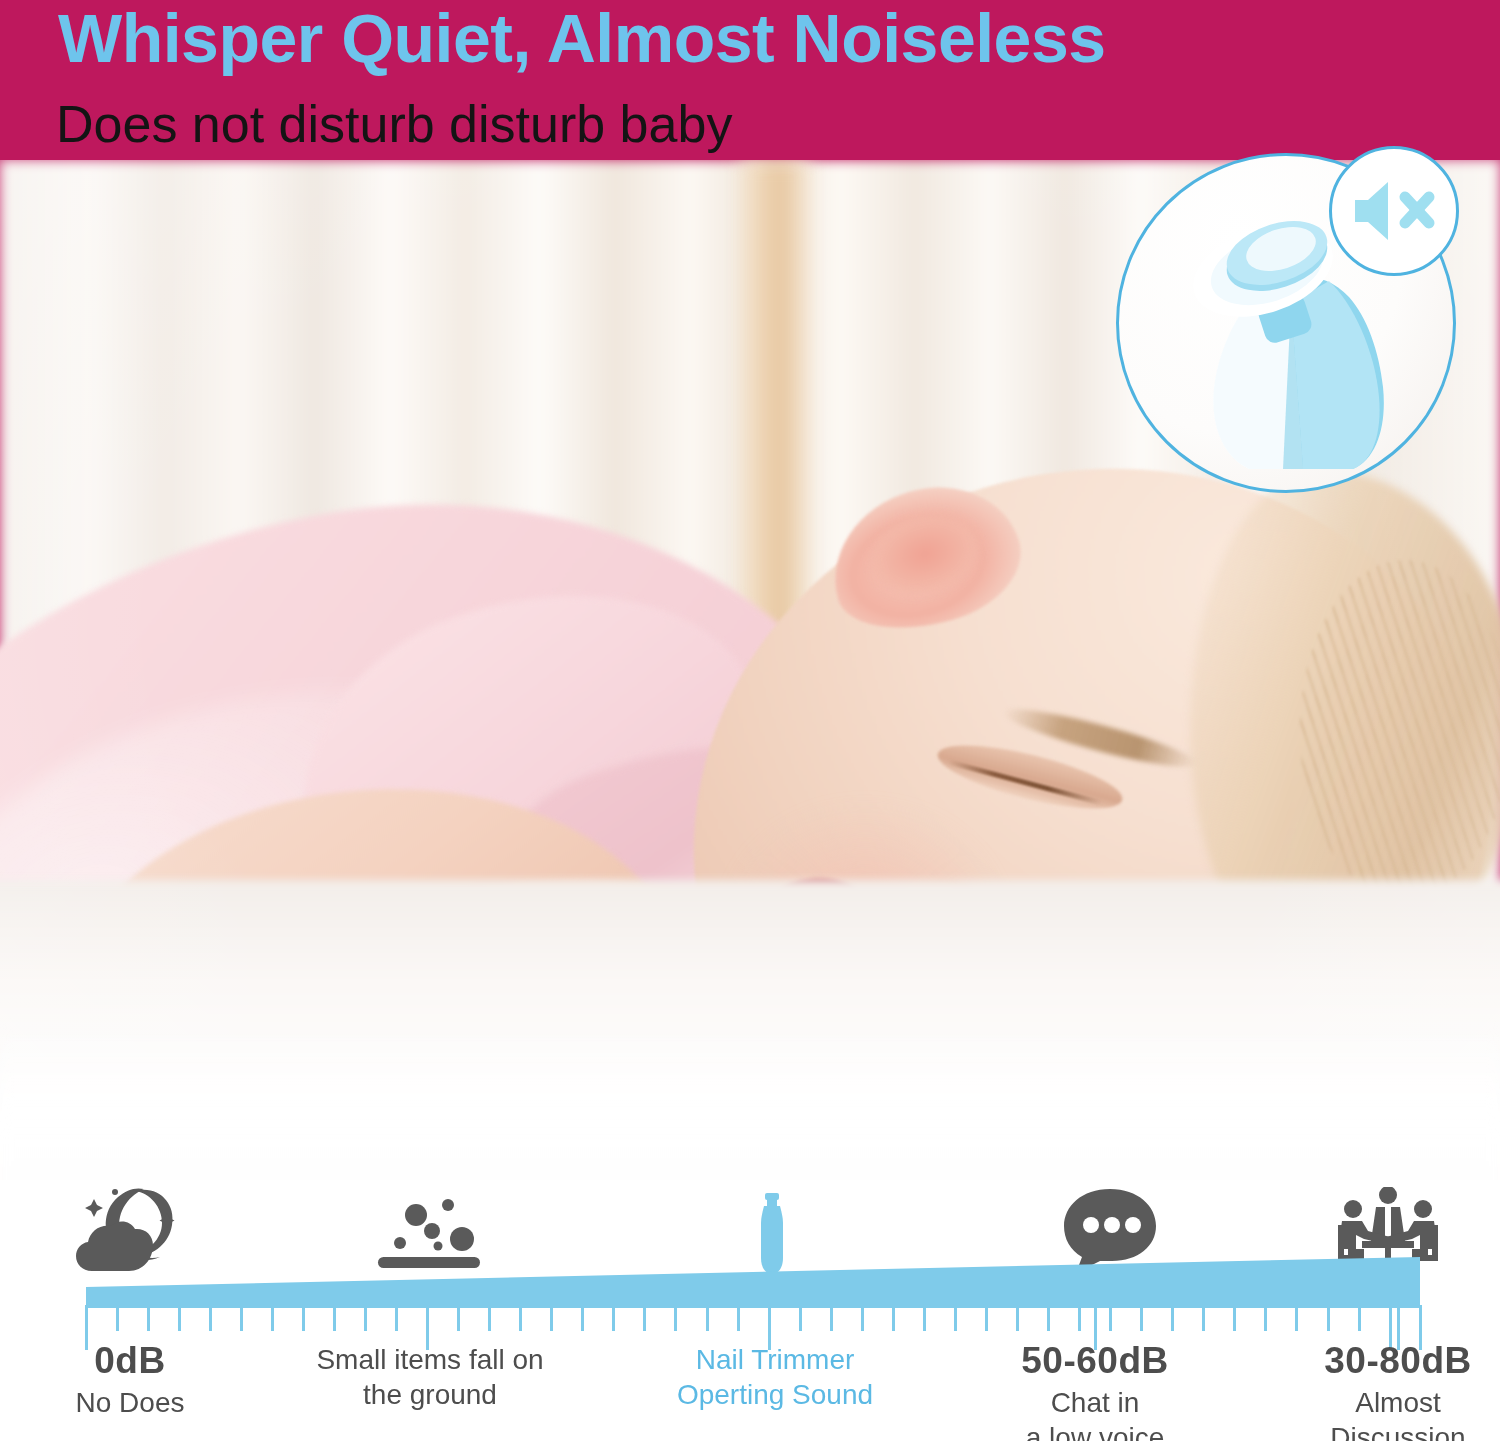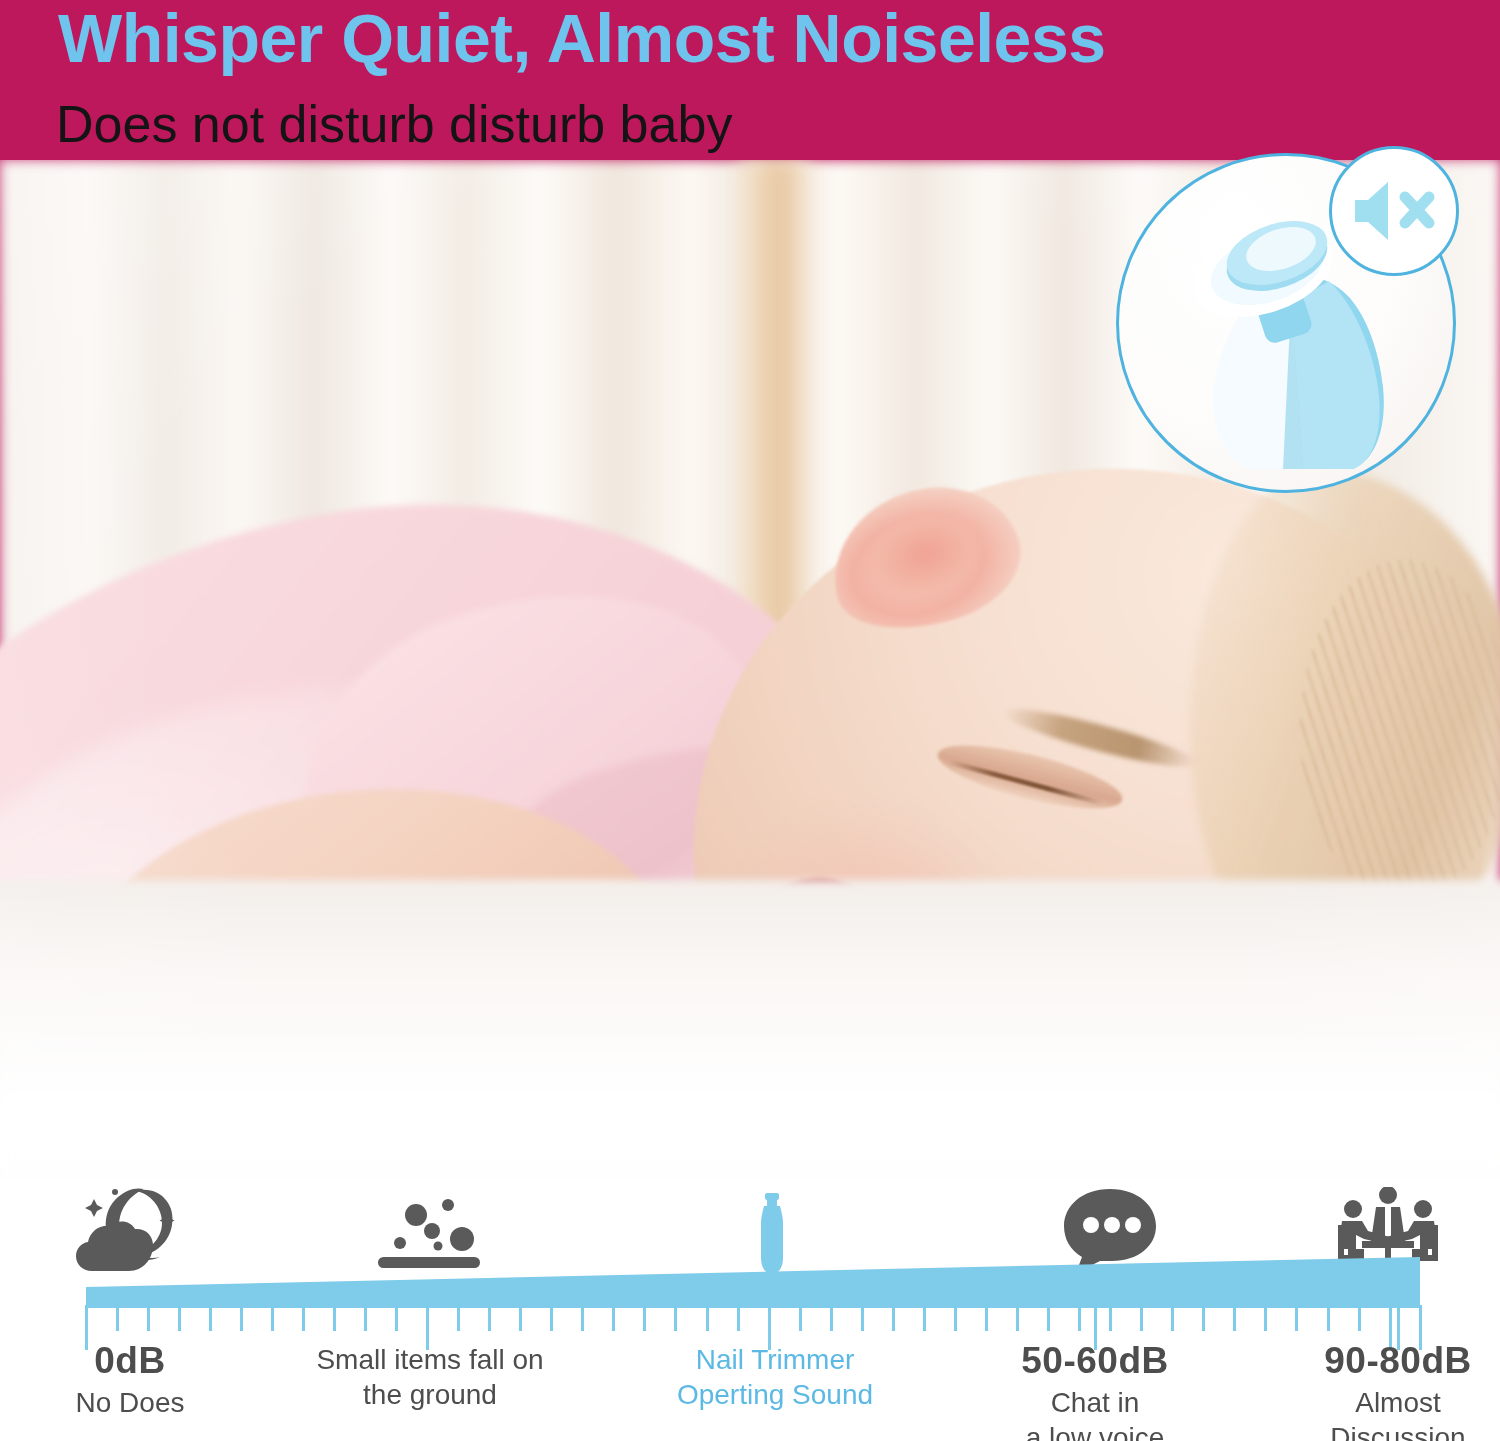--- a/index.html
+++ b/index.html
@@ -471,20 +471,20 @@
         <div class="lab hl" style="left: 775px;">
           <div class="desc">Nail Trimmer</div>
           <div class="desc" style="margin-top: 0px;">Operting Sound</div>
         </div>
         <div class="lab" style="left: 1095px;">
           <div class="db">50-60dB</div>
           <div class="desc">Chat in</div>
           <div class="desc" style="margin-top: 0px;">a low voice</div>
         </div>
         <div class="lab" style="left: 1398px;">
-          <div class="db">90-80dB</div>
+          <div class="db">30-80dB</div>
           <div class="desc">Almost</div>
           <div class="desc" style="margin-top: 0px;">Discussion</div>
         </div>
       </div>
 
   </div>
 </div>
 
 </body></html>

